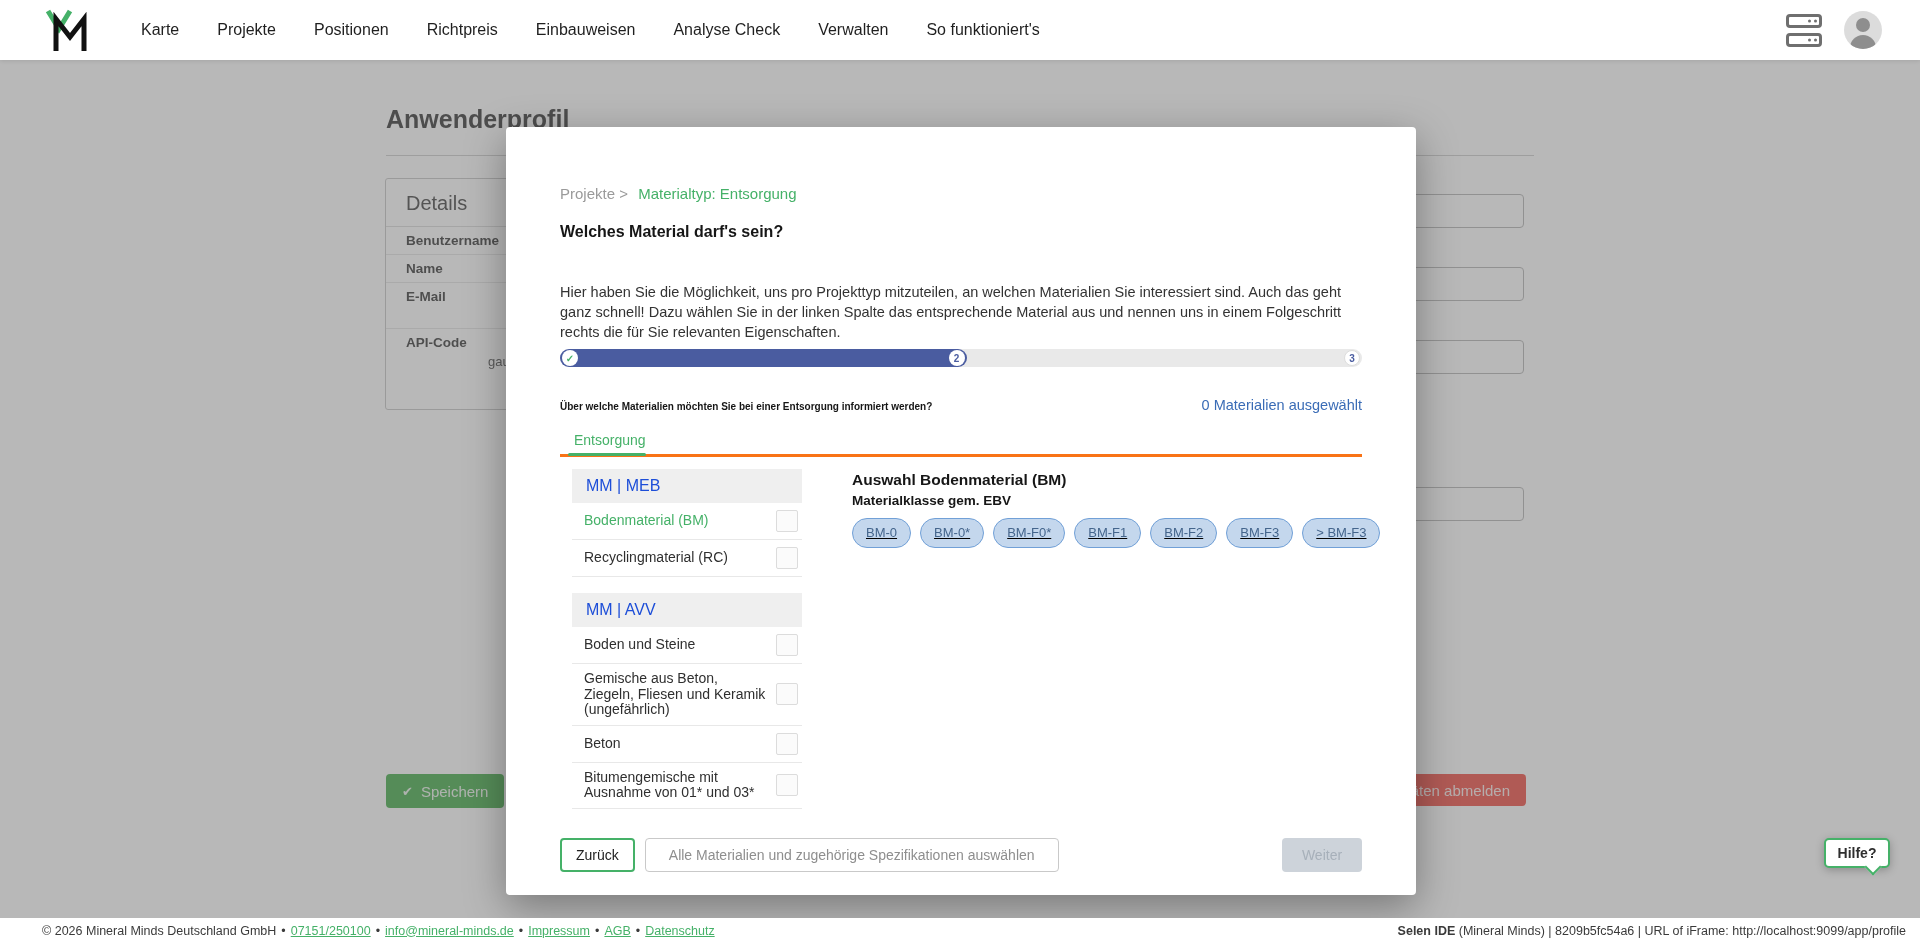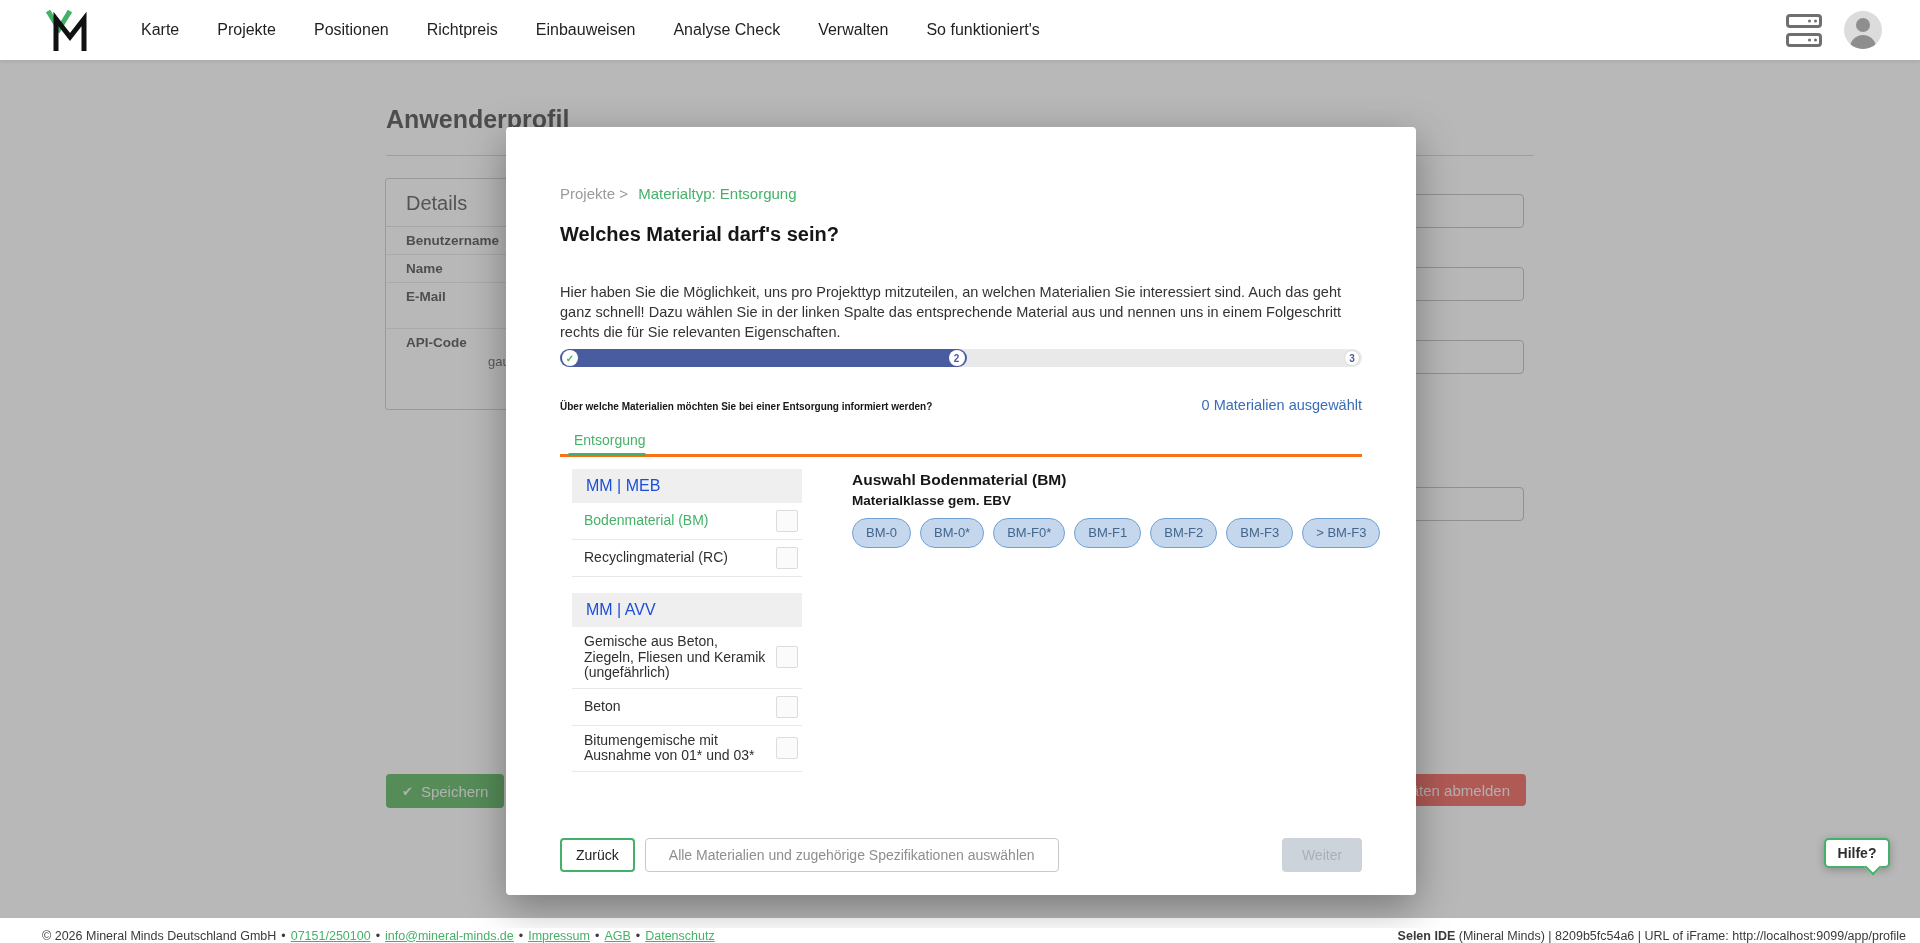--- a/index.html
+++ b/index.html
@@ -48,21 +48,21 @@
 
   
   .backdrop { position:absolute; inset:0; background:rgba(97,97,97,0.45); z-index:10; }
 
   
   .modal { position:absolute; left:506px; top:67px; width:910px; height:768px; background:#fff;
            border-radius:4px; box-shadow:0 12px 40px rgba(0,0,0,0.35); z-index:20; }
   .breadcrumb { position:absolute; top:58px; left:54px; font-size:15px; }
   .crumb-parent { color:#9a9a9a; cursor:pointer; }
   .crumb-current { color:#45b168; margin-left:6px; }
-  .modal-title { position:absolute; top:96px; left:54px; font-size:20px; font-weight:700; color:#161616; }
+  .modal-title { position:absolute; top:96px; left:54px; font-size:16px; font-weight:700; color:#161616; }
   .modal-desc { position:absolute; top:155px; left:54px; width:788px; font-size:14.5px; line-height:20px; color:#333; }
   .progress { position:absolute; top:222px; left:54px; width:802px; height:18px; border-radius:9px; background:#e9e9e9; }
   .progress-fill { position:absolute; left:0; top:0; height:18px; border-radius:9px; background:#4a5ca0; width:50.7%; }
   .p-circle { position:absolute; top:1px; width:16px; height:16px; border-radius:50%; background:#fff;
               display:flex; align-items:center; justify-content:center; font-size:10px; font-weight:700; color:#4a5ca0; }
   .p-done { left:2px; color:#45b168; }
   .p-cur  { left:calc(50.7% - 18px); }
   .p-next { right:2px; border:1px solid #dddddd; }
   .question-row { position:absolute; top:270px; left:54px; width:802px; display:flex; justify-content:space-between; align-items:baseline; }
   .question { font-size:10px; font-weight:700; color:#161616; }
@@ -76,21 +76,21 @@
   .group-gap { height:16px; }
   .mat-row { display:flex; align-items:center; justify-content:space-between;
              border-bottom:1px solid #e8e8e8; padding:7px 4px 7px 12px; min-height:35px; cursor:pointer; }
   .mat-label { font-size:14px; color:#2f2f2f; line-height:15.5px; width:184px; }
   .mat-row.active .mat-label { color:#45b168; }
   .checkbox { width:22px; height:22px; background:#fbfbfb; border:1px solid #dcdcdc; border-radius:2px; flex-shrink:0; cursor:pointer; }
 
   .sel-panel { position:absolute; top:342px; left:346px; width:512px; }
   .sel-title { font-size:15.5px; font-weight:700; color:#161616; margin-top:2px; }
   .sel-sub { font-size:13.5px; font-weight:700; color:#161616; margin-top:4px; }
-  .pills { display:flex; gap:9px; margin-top:10px; }
+  .pills { display:flex; gap:9px; margin-top:10px;text-decoration:underline; }
   .pill { height:30px; line-height:27px; padding:0 13px; border-radius:15px; background:#c4d7ed;
           border:1.5px solid #71a0d7; font-size:13px; color:#44658c; cursor:pointer; white-space:nowrap; }
 
   .modal-footer { position:absolute; top:711px; left:54px; right:54px; display:flex; gap:10px; align-items:center; }
   .btn-back { height:34px; padding:0 14px; background:#fff; border:2px solid #45b168; border-radius:4px;
               font-size:14px; color:#222; cursor:pointer; font-family:inherit; }
   .btn-selectall { height:34px; padding:0 23px; background:#fff; border:1px solid #c9c9c9; border-radius:4px;
                    font-size:14px; color:#8e8e8e; cursor:pointer; font-family:inherit; }
   .btn-next { height:34px; width:80px; margin-left:auto; background:#cdd3da; border:none; border-radius:4px;
               font-size:14px; color:#a7b0ba; font-family:inherit; }
@@ -98,21 +98,21 @@
   
   .help-button { position:absolute; left:1824px; top:778px; z-index:25; width:66px; height:30px; background:#fff;
                  border:2px solid #45b168; border-radius:5px; font-size:14px; font-weight:700; color:#2e2e2e;
                  display:flex; align-items:center; justify-content:center; cursor:pointer;
                  box-shadow:0 2px 8px rgba(0,0,0,0.25); }
   .help-button::after { content:''; position:absolute; bottom:-7px; right:9px; width:10px; height:10px;
                         background:#fff; border-right:2px solid #45b168; border-bottom:2px solid #45b168;
                         transform:rotate(45deg); }
 
   
-  .footer { position:absolute; bottom:0; left:0; right:0; height:15px; background:#fff; z-index:40;
+  .footer { position:absolute; bottom:0; left:0; right:0; height:25px; background:#fff; z-index:40;
             display:flex; align-items:center; justify-content:space-between;
             padding:0 14px 0 42px; font-size:12.5px; color:#3a3a3a; }
   .footer-left, .footer-right { display:flex; align-items:center; white-space:pre; }
   .f-sep { margin:0 5px; }
   .f-link { color:#45b168; text-decoration:underline; cursor:pointer; }
   .fr-bold { font-weight:700; }
 </style>
 </head>
 <body>
 
@@ -204,20 +204,24 @@
           <span class="mat-label">Bodenmaterial (BM)</span>
           <span class="checkbox"></span>
         </div>
         <div class="mat-row">
           <span class="mat-label">Recyclingmaterial (RC)</span>
           <span class="checkbox"></span>
         </div>
         <div class="group-gap"></div>
         <div class="group-header">MM | AVV</div>
         <div class="mat-row">
+          <span class="mat-label">Boden und Steine</span>
+          <span class="checkbox"></span>
+        </div>
+        <div class="mat-row">
           <span class="mat-label">Gemische aus Beton, Ziegeln, Fliesen und Keramik (ungefährlich)</span>
           <span class="checkbox"></span>
         </div>
         <div class="mat-row">
           <span class="mat-label">Beton</span>
           <span class="checkbox"></span>
         </div>
         <div class="mat-row">
           <span class="mat-label">Bitumengemische mit Ausnahme von 01* und 03*</span>
           <span class="checkbox"></span>

